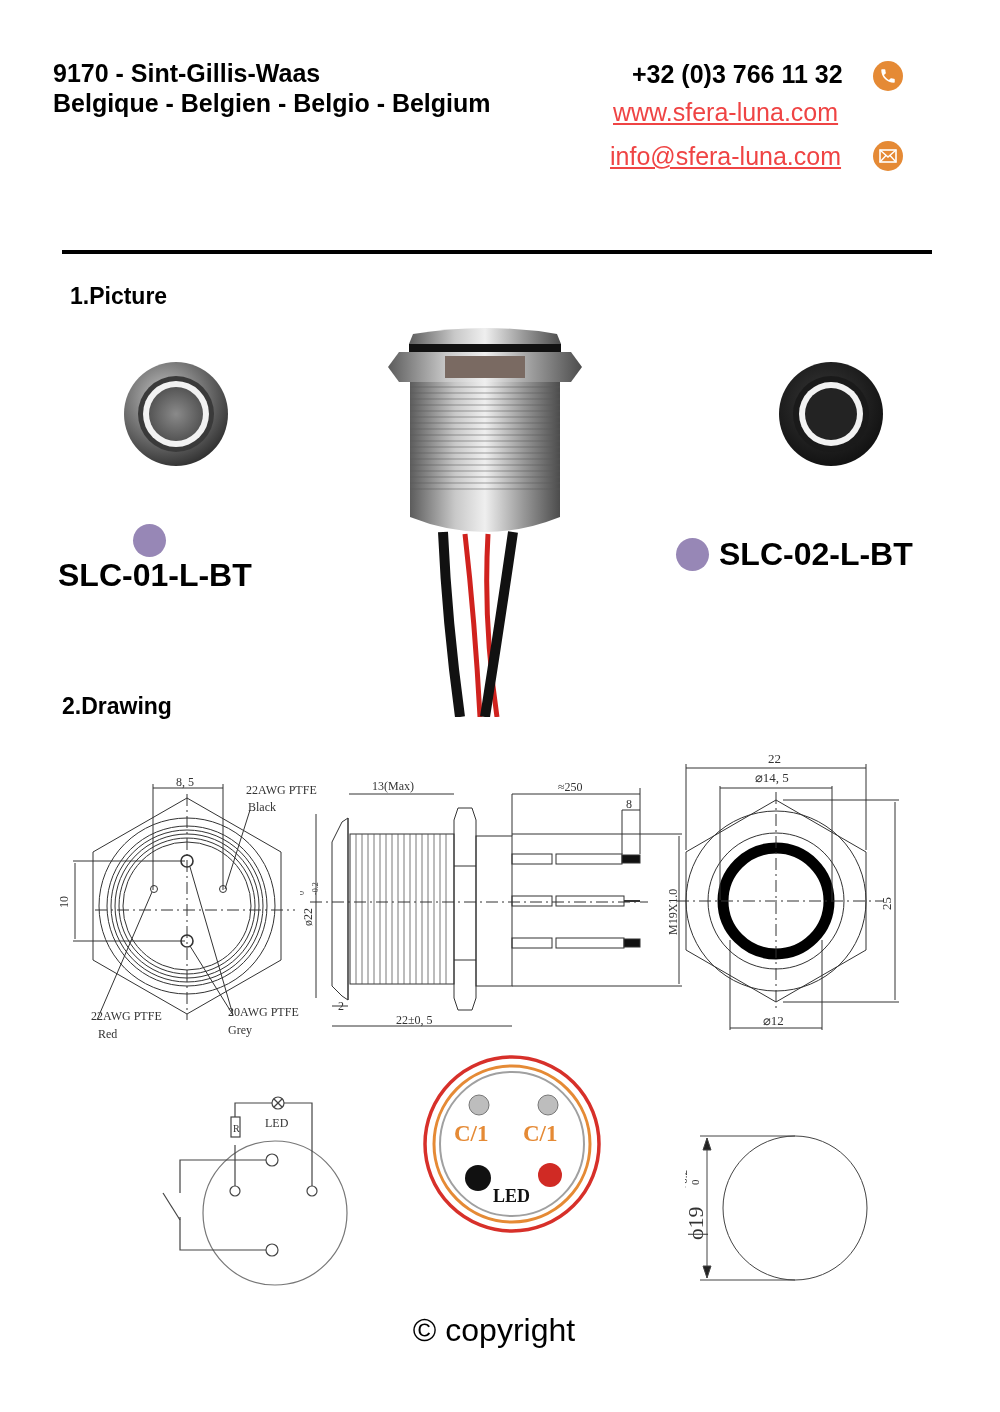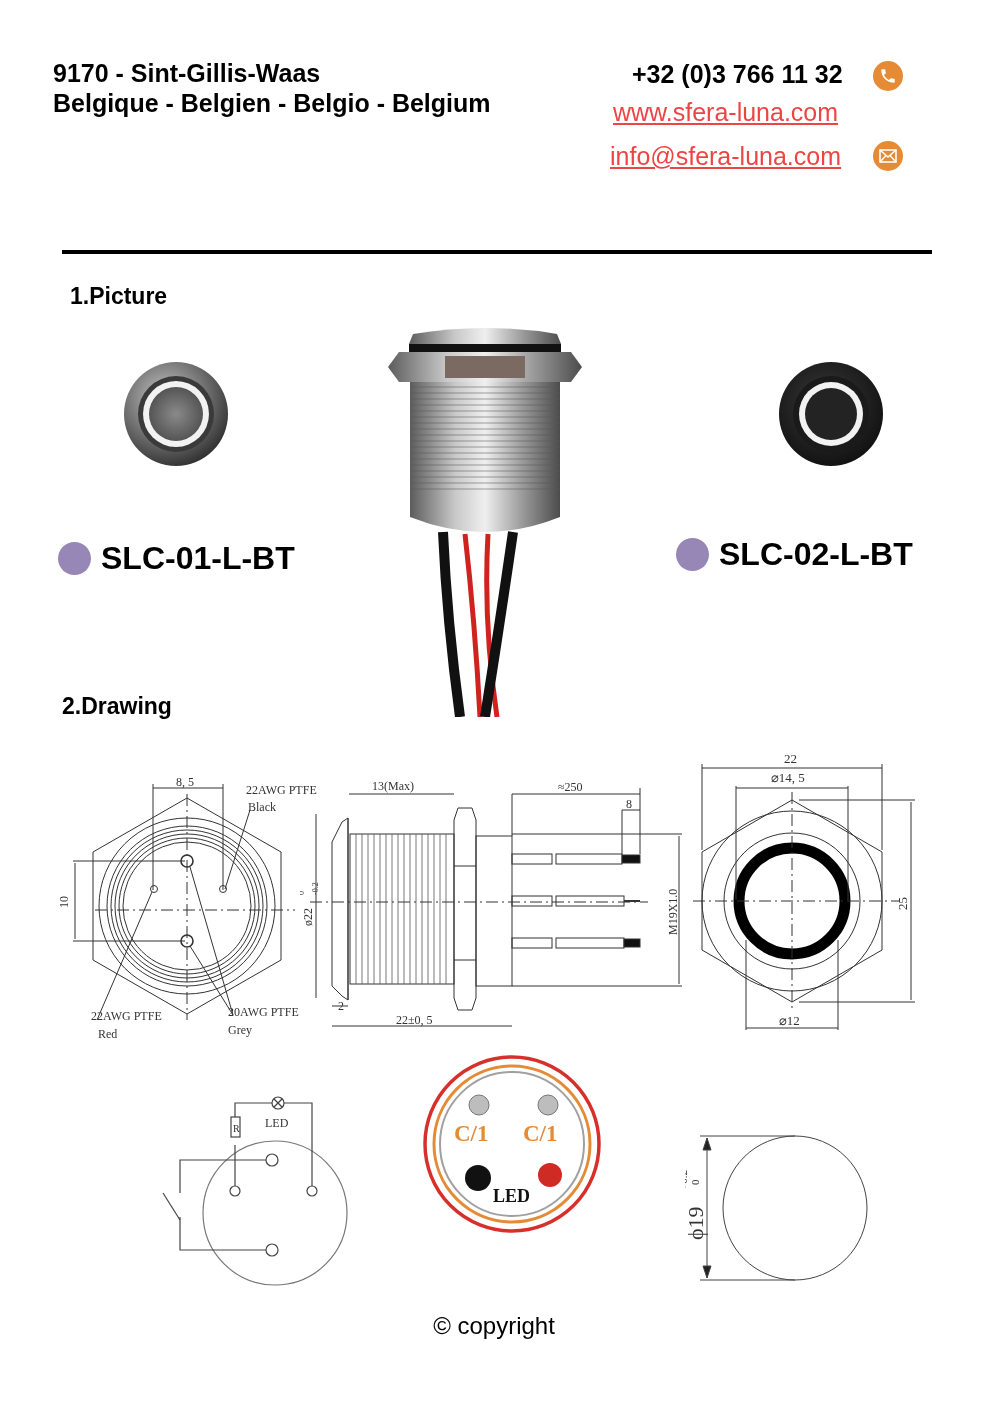--- a/index.html
+++ b/index.html
@@ -10,21 +10,21 @@
   .addr div { white-space:nowrap; }
   .phone { left:615px; top:60px; font-weight:bold; font-size:25px; white-space:nowrap;margin-left:17px; }
   .link { color:#ef4444; text-decoration:underline; font-size:25px; white-space:nowrap; }
   .web { left:613px; top:98px; }
   .mail { left:610px; top:142px; }
   .icon-circ { width:30px; height:30px; border-radius:50%; background:#e58a35; display:flex; align-items:center; justify-content:center; }
   .divider { left:62px; top:250px; width:870px; height:4px; background:#000; }
   .section { font-weight:bold; font-size:23px; }
   .model { font-weight:bold; font-size:32px; white-space:nowrap; display:flex; align-items:center; }
   .dot { width:33px; height:33px; border-radius:50%; background:#9787b6; margin-right:10px; }
-  .copy { left:0; width:988px; top:1312px; text-align:center; font-size:24px; }
+  .copy { left:0; width:988px; top:1312px; text-align:center; font-size:32px; }
   svg text { font-family:"Liberation Serif", serif; }
 </style>
 </head>
 <body>
 
 <div class="abs addr">
   <div>9170 - Sint-Gillis-Waas</div>
   <div>Belgique - Belgien - Belgio - Belgium</div>
 </div>
 
@@ -104,21 +104,21 @@
           <stop offset="1" stop-color="#0c0c0c"></stop>
         </radialGradient>
     </defs>
     <circle cx="53" cy="53" r="52" fill="url(#g2)"></circle>
     <circle cx="53" cy="53" r="38" fill="#1a1a1a"></circle>
     <circle cx="53" cy="53" r="32" fill="#f2f2f2"></circle>
     <circle cx="53" cy="53" r="26" fill="#232323"></circle>
   </svg>
 </div>
 
-<div class="abs model" style="left:58px;top:540px;">
+<div class="abs model" style="left:58px;top:524px;flex-direction:column;">
   <span class="dot"></span>
   <span>SLC-01-L-BT</span>
 </div>
 <div class="abs model" style="left:676px;top:536px;">
   <span class="dot"></span>
   <span>SLC-02-L-BT</span>
 </div>
 
 <div class="abs section" style="left:62px;top:693px;">2.Drawing</div>
 
@@ -212,21 +212,21 @@
     <text x="326" y="38" fill="#333" stroke="none" font-size="12">8</text>
     <text x="12" y="156" fill="#333" stroke="none" font-size="12" transform="rotate(-90 12 156)">ø22</text>
     <text x="4" y="125" fill="#333" stroke="none" font-size="8" transform="rotate(-90 4 125)">0</text>
     <text x="18" y="125" fill="#333" stroke="none" font-size="8" transform="rotate(-90 18 125)">-0.2</text>
     <text x="377" y="165" fill="#333" stroke="none" font-size="12" transform="rotate(-90 377 165)">M19X1.0</text>
     <text x="38" y="240" fill="#333" stroke="none" font-size="12">2</text>
     <text x="96" y="254" fill="#333" stroke="none" font-size="12">22±0, 5</text>
   </svg>
 </div>
 
-<div class="abs" style="left:689px;top:750px;">
+<div class="abs" style="left:673px;top:750px;">
   <svg width="240" height="285" viewBox="0 0 240 285" fill="none" stroke="#333" stroke-width="1">
     <polygon points="103,50 193,102 193,200 103,252 13,200 13,102"></polygon>
     <circle cx="103" cy="151" r="90"></circle>
     <circle cx="103" cy="151" r="68"></circle>
     <circle cx="103" cy="151" r="53" stroke="#000" stroke-width="11"></circle>
     <line x1="103" y1="42" x2="103" y2="262" stroke-dasharray="12 4 2 4"></line>
     <line x1="4" y1="151" x2="210" y2="151" stroke-dasharray="12 4 2 4"></line>
     <line x1="13" y1="18" x2="193" y2="18"></line>
     <line x1="13" y1="14" x2="13" y2="100"></line>
     <line x1="193" y1="14" x2="193" y2="100"></line>

